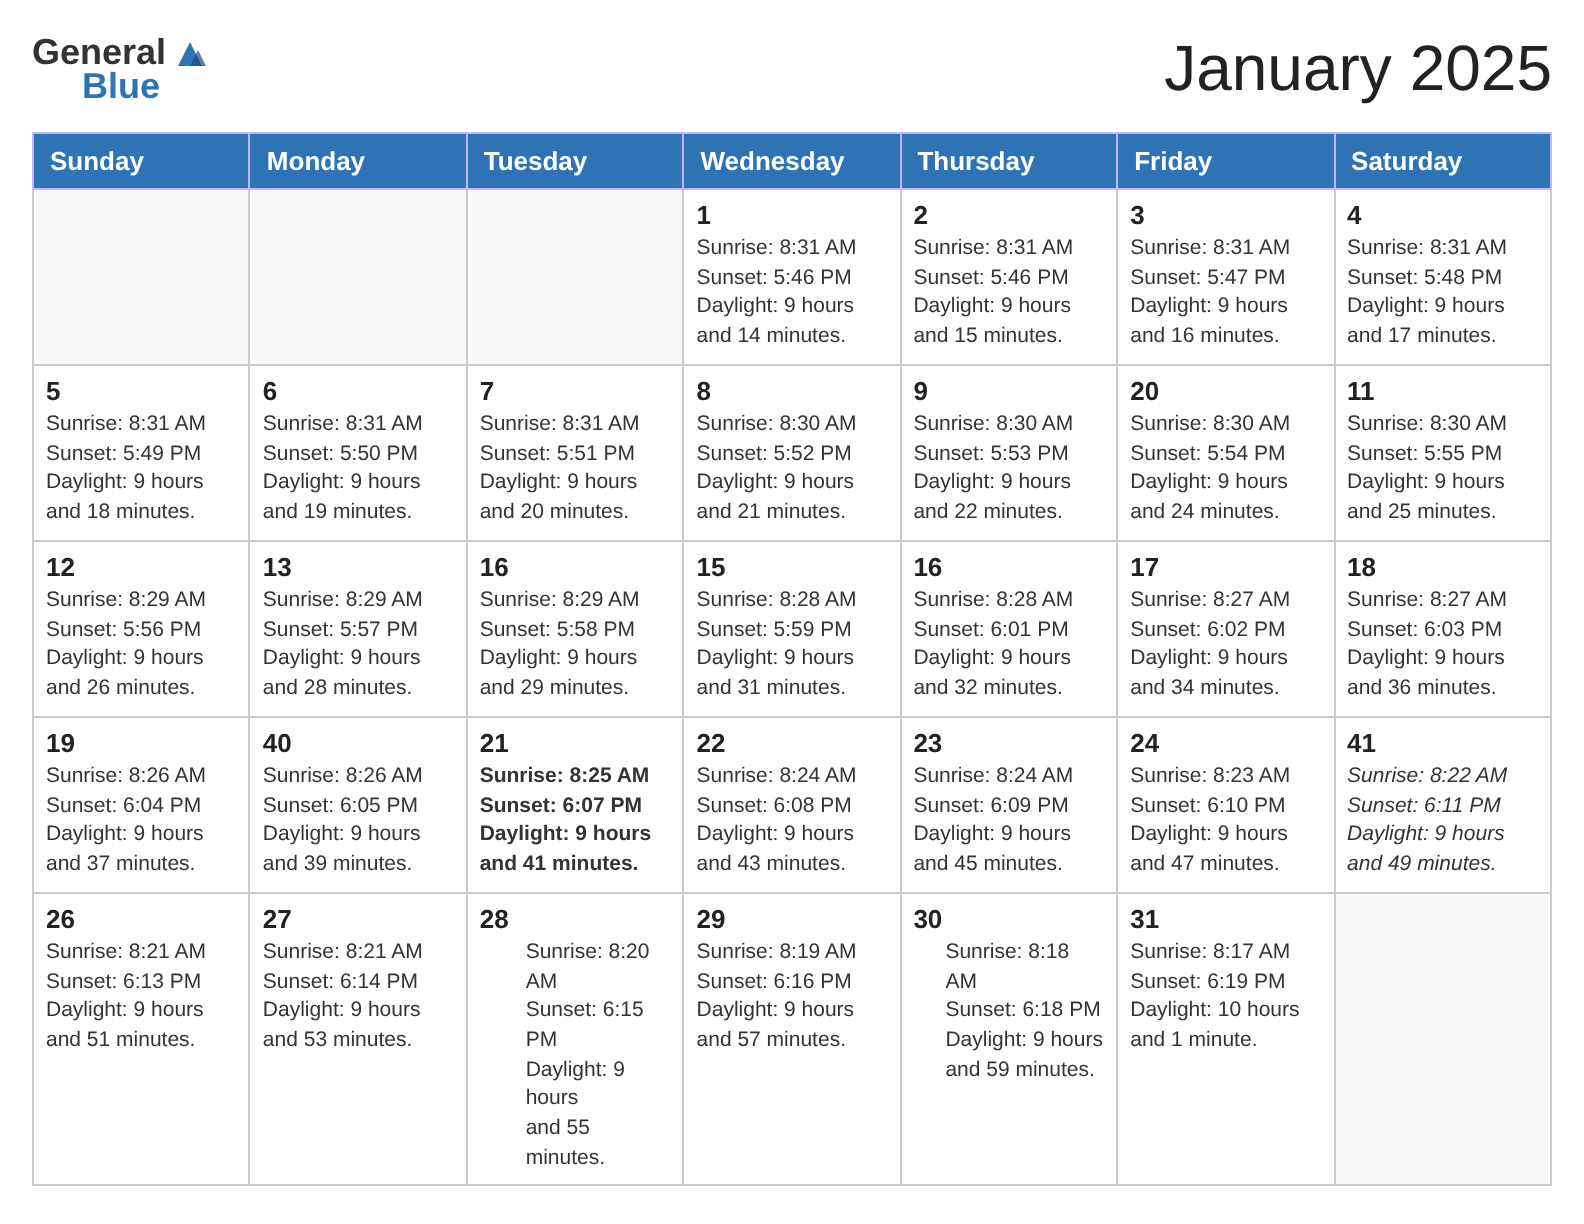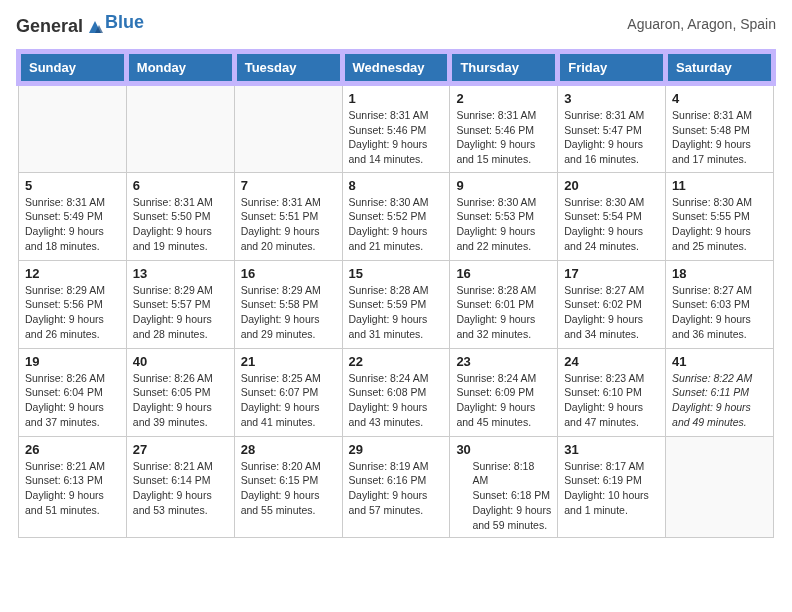--- a/index.html
+++ b/index.html
@@ -38,21 +38,21 @@
       border-collapse: collapse;
       border: 1px solid #ccc;
     }
     .calendar th {
       background: #2e74b5;
       color: #fff;
       text-align: left;
       padding: 6px 8px;
       font-size: 13px;
       font-weight: bold;
-      border: 5px solid #c4b5fd;
+      border: 1px solid #c4b5fd;
     }
     .calendar td {
       border: 1px solid #ccc;
       vertical-align: top;
       padding: 5px 6px;
       width: calc(100% / 7);
       min-height: 80px;
       font-size: 11px;
       color: #333;
       background: #fff;
@@ -73,33 +73,33 @@
     }
     .week-row td {
       height: 88px;
     }
   </style>
 </head>
 <body>
 
 <div class="header">
   <div class="logo">
-    <div style="display:flex;align-items:flex-start;">
+    <div style="display:flex;flex-direction:column;align-items:center;">
       <div style="display:flex;align-items:center;">
         <span style="font-size:18px;font-weight:bold;color:#333;">General</span>
         <svg width="20" height="20" viewBox="0 0 20 20" style="margin-left:2px;">
           <polygon points="4,16 10,4 16,16" fill="#2e74b5"></polygon>
           <polygon points="10,16 14,8 18,16" fill="#1a4a80" opacity="0.7"></polygon>
         </svg>
       </div>
       <span style="font-size:18px;font-weight:bold;color:#2e74b5;margin-top:-4px;">Blue</span>
     </div>
   </div>
   <div class="title-block">
-    <div class="location-title">Aguaron, Aragon, Spain</div>
+    <div class="month-title">January 2025</div>
   </div>
 </div>
 
 <table class="calendar">
   <thead>
     <tr>
     <th>Sunday</th>
         <th>Monday</th>
         <th>Tuesday</th>
         <th>Wednesday</th>
@@ -254,21 +254,21 @@
         </td>
         <td>
           <div class="day-number">40</div>
           <div class="day-info" style="white-space: pre-line;">Sunrise: 8:26 AM
 Sunset: 6:05 PM
 Daylight: 9 hours
 and 39 minutes.</div>
         </td>
         <td>
           <div class="day-number">21</div>
-          <div class="day-info" style="white-space: pre-line;">Sunrise: 8:25 AM
+          <div class="day-info" style="white-space: pre-line; font-weight: bold;">Sunrise: 8:25 AM
 Sunset: 6:07 PM
 Daylight: 9 hours
 and 41 minutes.</div>
         </td>
         <td>
           <div class="day-number">22</div>
           <div class="day-info" style="white-space: pre-line;">Sunrise: 8:24 AM
 Sunset: 6:08 PM
 Daylight: 9 hours
 and 43 minutes.</div>
@@ -305,21 +305,21 @@
         </td>
         <td>
           <div class="day-number">27</div>
           <div class="day-info" style="white-space: pre-line;">Sunrise: 8:21 AM
 Sunset: 6:14 PM
 Daylight: 9 hours
 and 53 minutes.</div>
         </td>
         <td>
           <div class="day-number">28</div>
-          <div class="day-info" style="white-space: pre-line;">Sunrise: 8:20 AM
+          <div class="day-info" style="white-space: pre-line; margin-left: 23px;">Sunrise: 8:20 AM
 Sunset: 6:15 PM
 Daylight: 9 hours
 and 55 minutes.</div>
         </td>
         <td>
           <div class="day-number">29</div>
           <div class="day-info" style="white-space: pre-line;">Sunrise: 8:19 AM
 Sunset: 6:16 PM
 Daylight: 9 hours
 and 57 minutes.</div>

